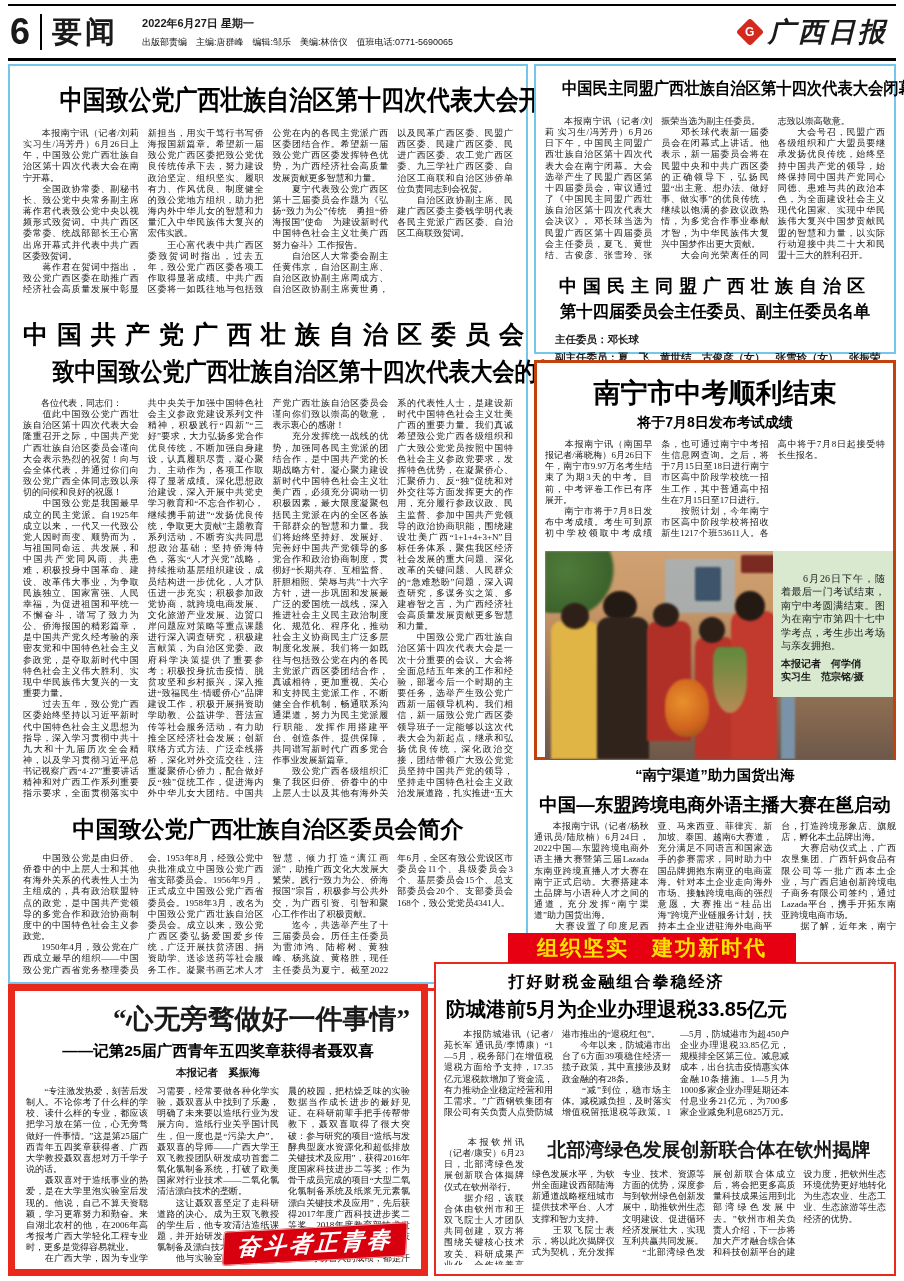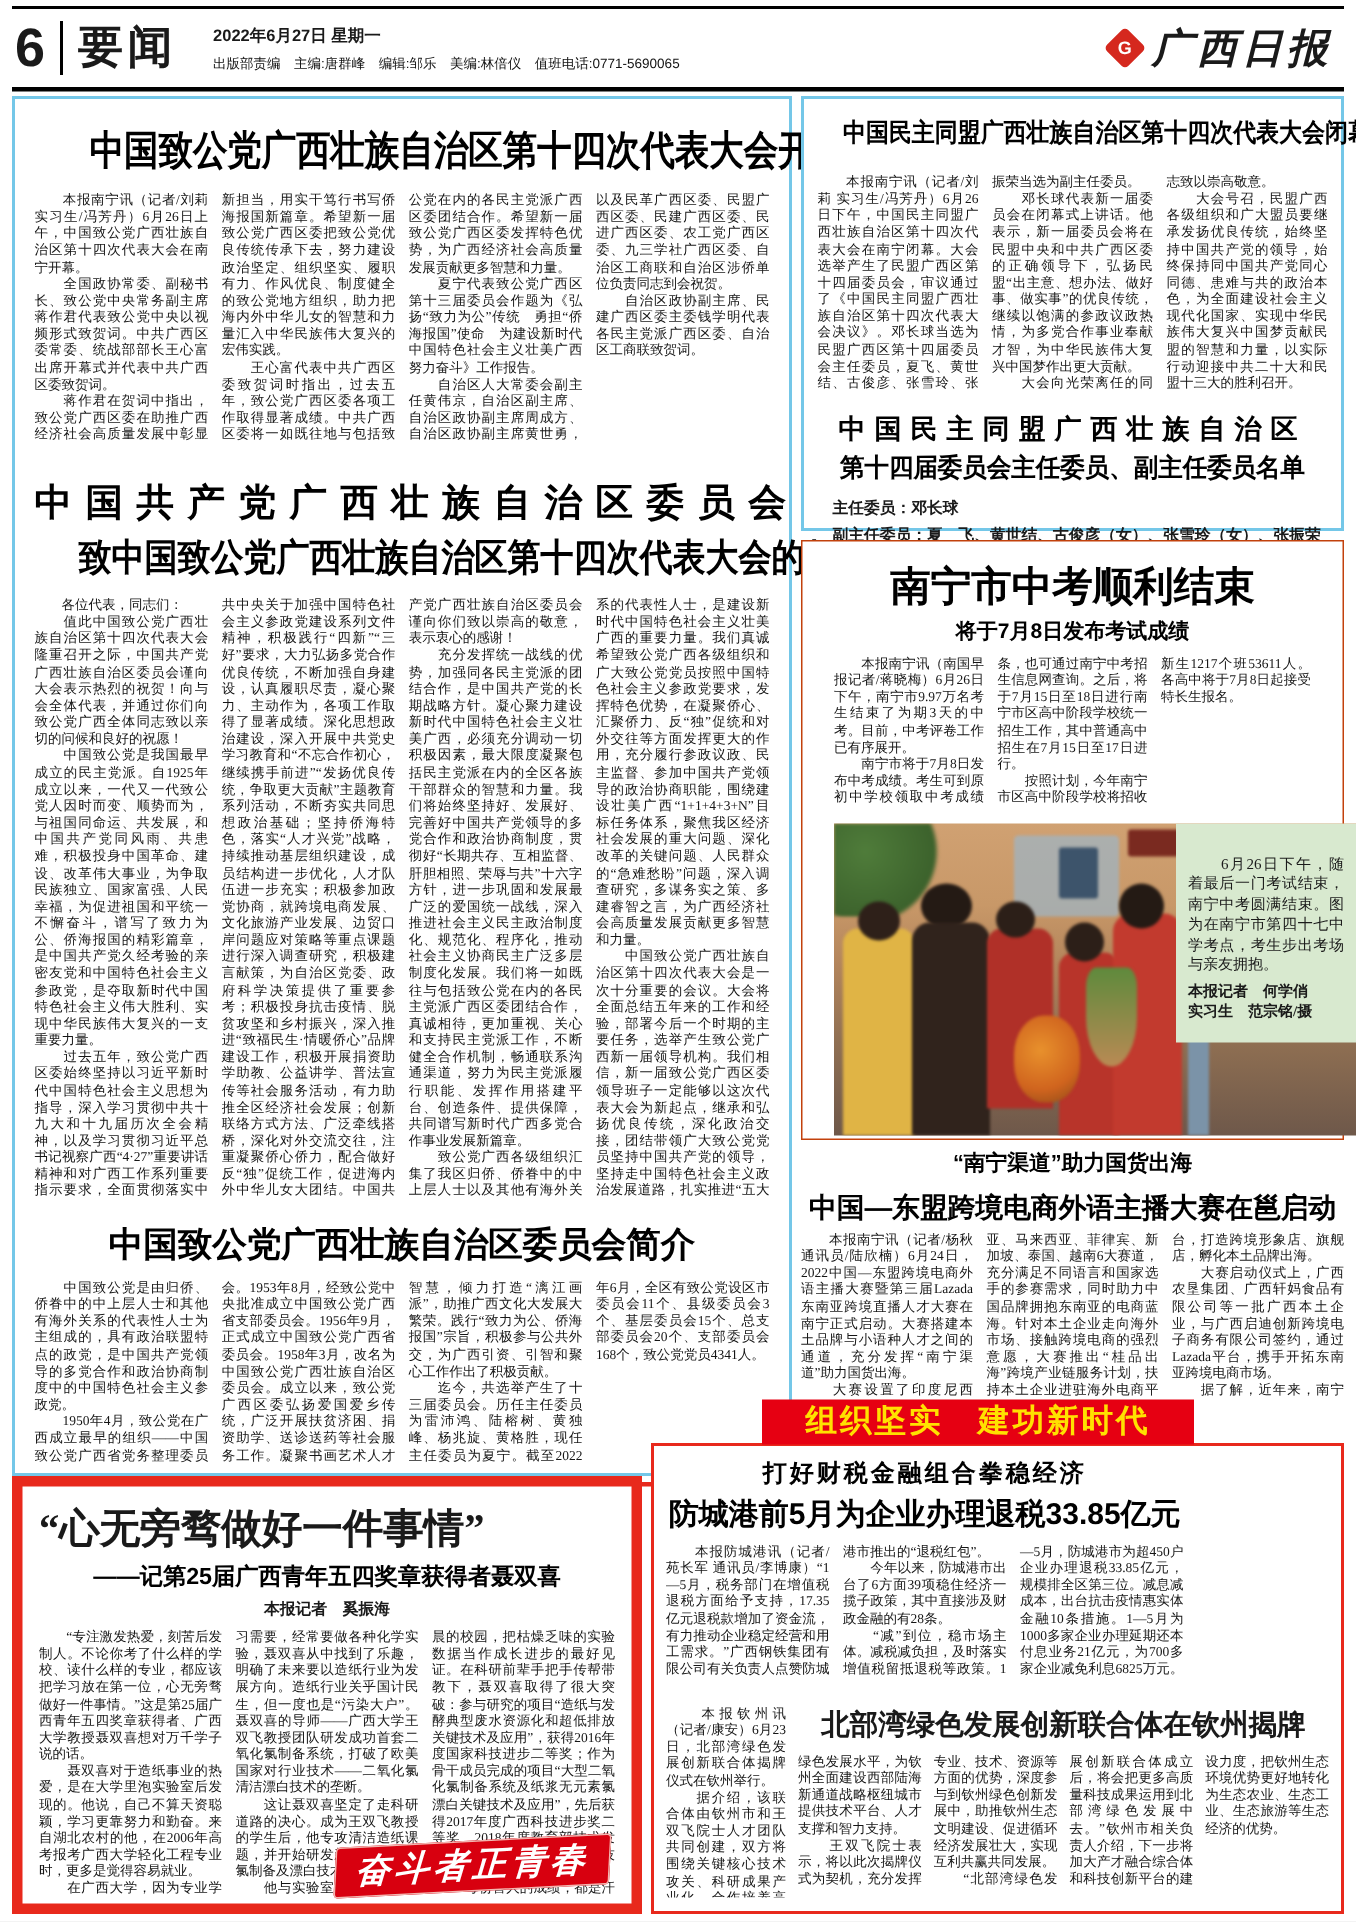--- a/index.html
+++ b/index.html
@@ -37,40 +37,40 @@
   .a3-title{font-size:23px;margin:12px 0 8px;}
   .a3-body{height:130px;}
   
   .mmbox{left:534px;top:64px;width:362px;height:290px;padding:6px 9px;}
   .mm-title{font-size:17px;transform:scaleX(0.9);transform-origin:center;margin:5px 0 8px;white-space:nowrap;}
   .mm-body{height:150px;margin-top:16px;}
   .mm-t1{font-size:18px;letter-spacing:6px;margin-top:8px;white-space:nowrap;}
   .mm-t2{font-size:17px;margin:2px 0 8px;white-space:nowrap;transform:scaleX(0.96);transform-origin:center;}
   .mm-names{font-size:10.5px;line-height:1.7;white-space:pre-line;padding-left:10px;font-weight:700;}
   
-  .zkbox{position:absolute;left:534px;top:360px;width:362px;height:400px;border:1px solid #c2410c;
-         background:#fff;box-sizing:border-box;padding:4px 21px;}
+  .zkbox{position:absolute;left:534px;top:360px;width:362px;height:400px;border:3px solid #c2410c;
+         background:#fff;box-sizing:border-box;padding:4px 8px;}
   .zk-title{font-size:27px;margin:8px 0 3px;}
   .zk-sub{font-size:14px;font-weight:700;margin:2px 0 7px;}
   .zk-body{height:108px;}
   .photo{position:relative;width:348px;height:208px;margin-top:4px;overflow:hidden;
          background:linear-gradient(180deg,#d0a172 0%,#c89868 26%,#b3855c 45%,#8f6f52 70%,#6e584a 100%);}
   .ps{position:absolute;filter:blur(1px);}
   .cap{position:absolute;right:0;top:0;width:120px;height:146px;background:#d8e9cf;padding:7px 8px;
        box-sizing:border-box;font-size:10px;line-height:1.35;text-align:justify;white-space:pre-line;filter:none;}
   .cap .credit{font-weight:700;margin-top:4px;white-space:pre-line;}
   
   .dm{position:absolute;left:534px;top:766px;width:362px;height:166px;}
   .dm-title{font-size:18.5px;margin:2px 0 4px;white-space:nowrap;}
   .dm-sub{font-size:14.5px;font-weight:700;margin:0 0 7px;}
   .dm-body{height:112px;}
   
   .redbox-left{position:absolute;left:8px;top:984px;width:420px;height:292px;border:7px solid #e8291c;
                background:#fff;box-sizing:border-box;padding:6px 11px;}
-  .nx-title{font-family:"Liberation Serif",serif;font-weight:900;font-size:27px;text-align:left;margin:4px 0 4px;}
+  .nx-title{font-family:"Liberation Serif",serif;font-weight:900;font-size:27px;text-align:right;margin:4px 0 4px;}
   .nx-sub{font-size:15.5px;font-weight:700;margin:0 0 4px;}
   .nx-byline{font-size:10.5px;font-weight:700;text-align:center;margin:0 0 6px;font-family:"Liberation Sans",sans-serif;}
   .nx-body{height:182px;}
   .stamp{position:absolute;right:14px;bottom:8px;background:#d8000f;color:#fff;padding:3px 14px;
          font:900 23px/1.2 "Liberation Serif",serif;font-style:italic;letter-spacing:3px;
          transform:rotate(-3deg) skewX(-6deg);border-radius:3px;box-shadow:0 0 0 1px #f2b6b0 inset;}
   
   .connector{position:absolute;left:428px;top:988px;width:80px;height:3px;background:#e8291c;}
   .banner{position:absolute;left:508px;top:933px;width:288px;height:30px;background:#e60012;color:#ffe100;
           font:900 21px/30px "Liberation Sans","DejaVu Sans",sans-serif;text-align:center;letter-spacing:2px;z-index:3;}

